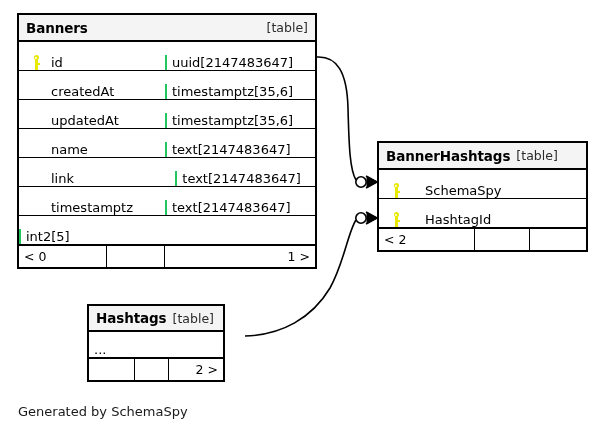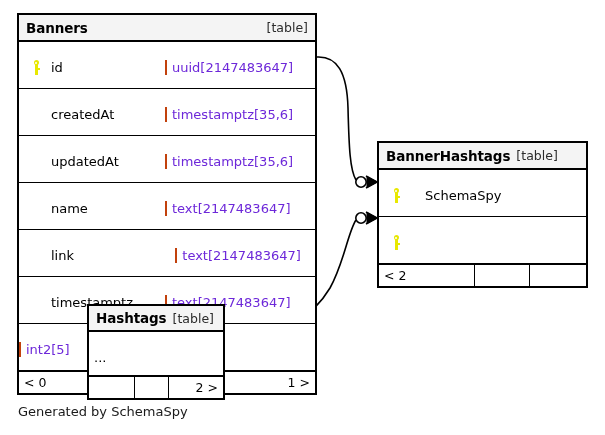--- a/index.html
+++ b/index.html
@@ -48,45 +48,44 @@
   .ent-title .ttag {
     font-size: 12.5px;
     color: #2b2b2b;
     margin-left: 6px;
   }
   .ent-title.spread .ttag { margin-left: auto; }
 
   .ent-row {
     box-sizing: border-box;
     display: flex;
-    align-items: flex-start;
+    align-items: flex-end;
     border-bottom: 1px solid #000000;
     height: 29px;
-    margin-top: 18px;
   }
   .ent-row:last-child { border-bottom: none; }
 
   .cell-name {
     box-sizing: border-box;
     display: flex;
     align-items: center;
     padding-left: 6px;
     font-size: 13px;
     color: #000000;
     white-space: nowrap;
     overflow: hidden;
   }
   .cell-type {
     box-sizing: border-box;
     display: flex;
     align-items: center;
     padding-left: 5px;
     font-size: 13px;
-    color: #6d28d9;
-    border-left: 2px solid #c2410c;
+    color: #000000;
+    border-left: 2px solid #22c55e;
     white-space: nowrap;
     overflow: hidden;
   }
 
   .keyslot {
     width: 22px;
     flex: 0 0 22px;
     display: flex;
     align-items: center;
     justify-content: center;
@@ -281,20 +280,21 @@
     <div class="ent-row">
       <div class="cell-name" style="width:207px;">
         <span class="keyslot">
           <span class="key-icon">
               <i class="head"></i>
               <i class="hole"></i>
               <i class="shaft"></i>
               <i class="tooth"></i>
             </span>
         </span>
+        <span class="colname" style="padding-left:18px;">HashtagId</span>
       </div>
     </div>
 
     <div class="ent-foot" style="border-top-width:1px;">
       <div class="fcell" style="width:96px;">&lt; 2</div>
       <div class="fcell" style="width:55px;"></div>
       <div class="fcell right" style="width:56px;"></div>
     </div>
   </div>
 

